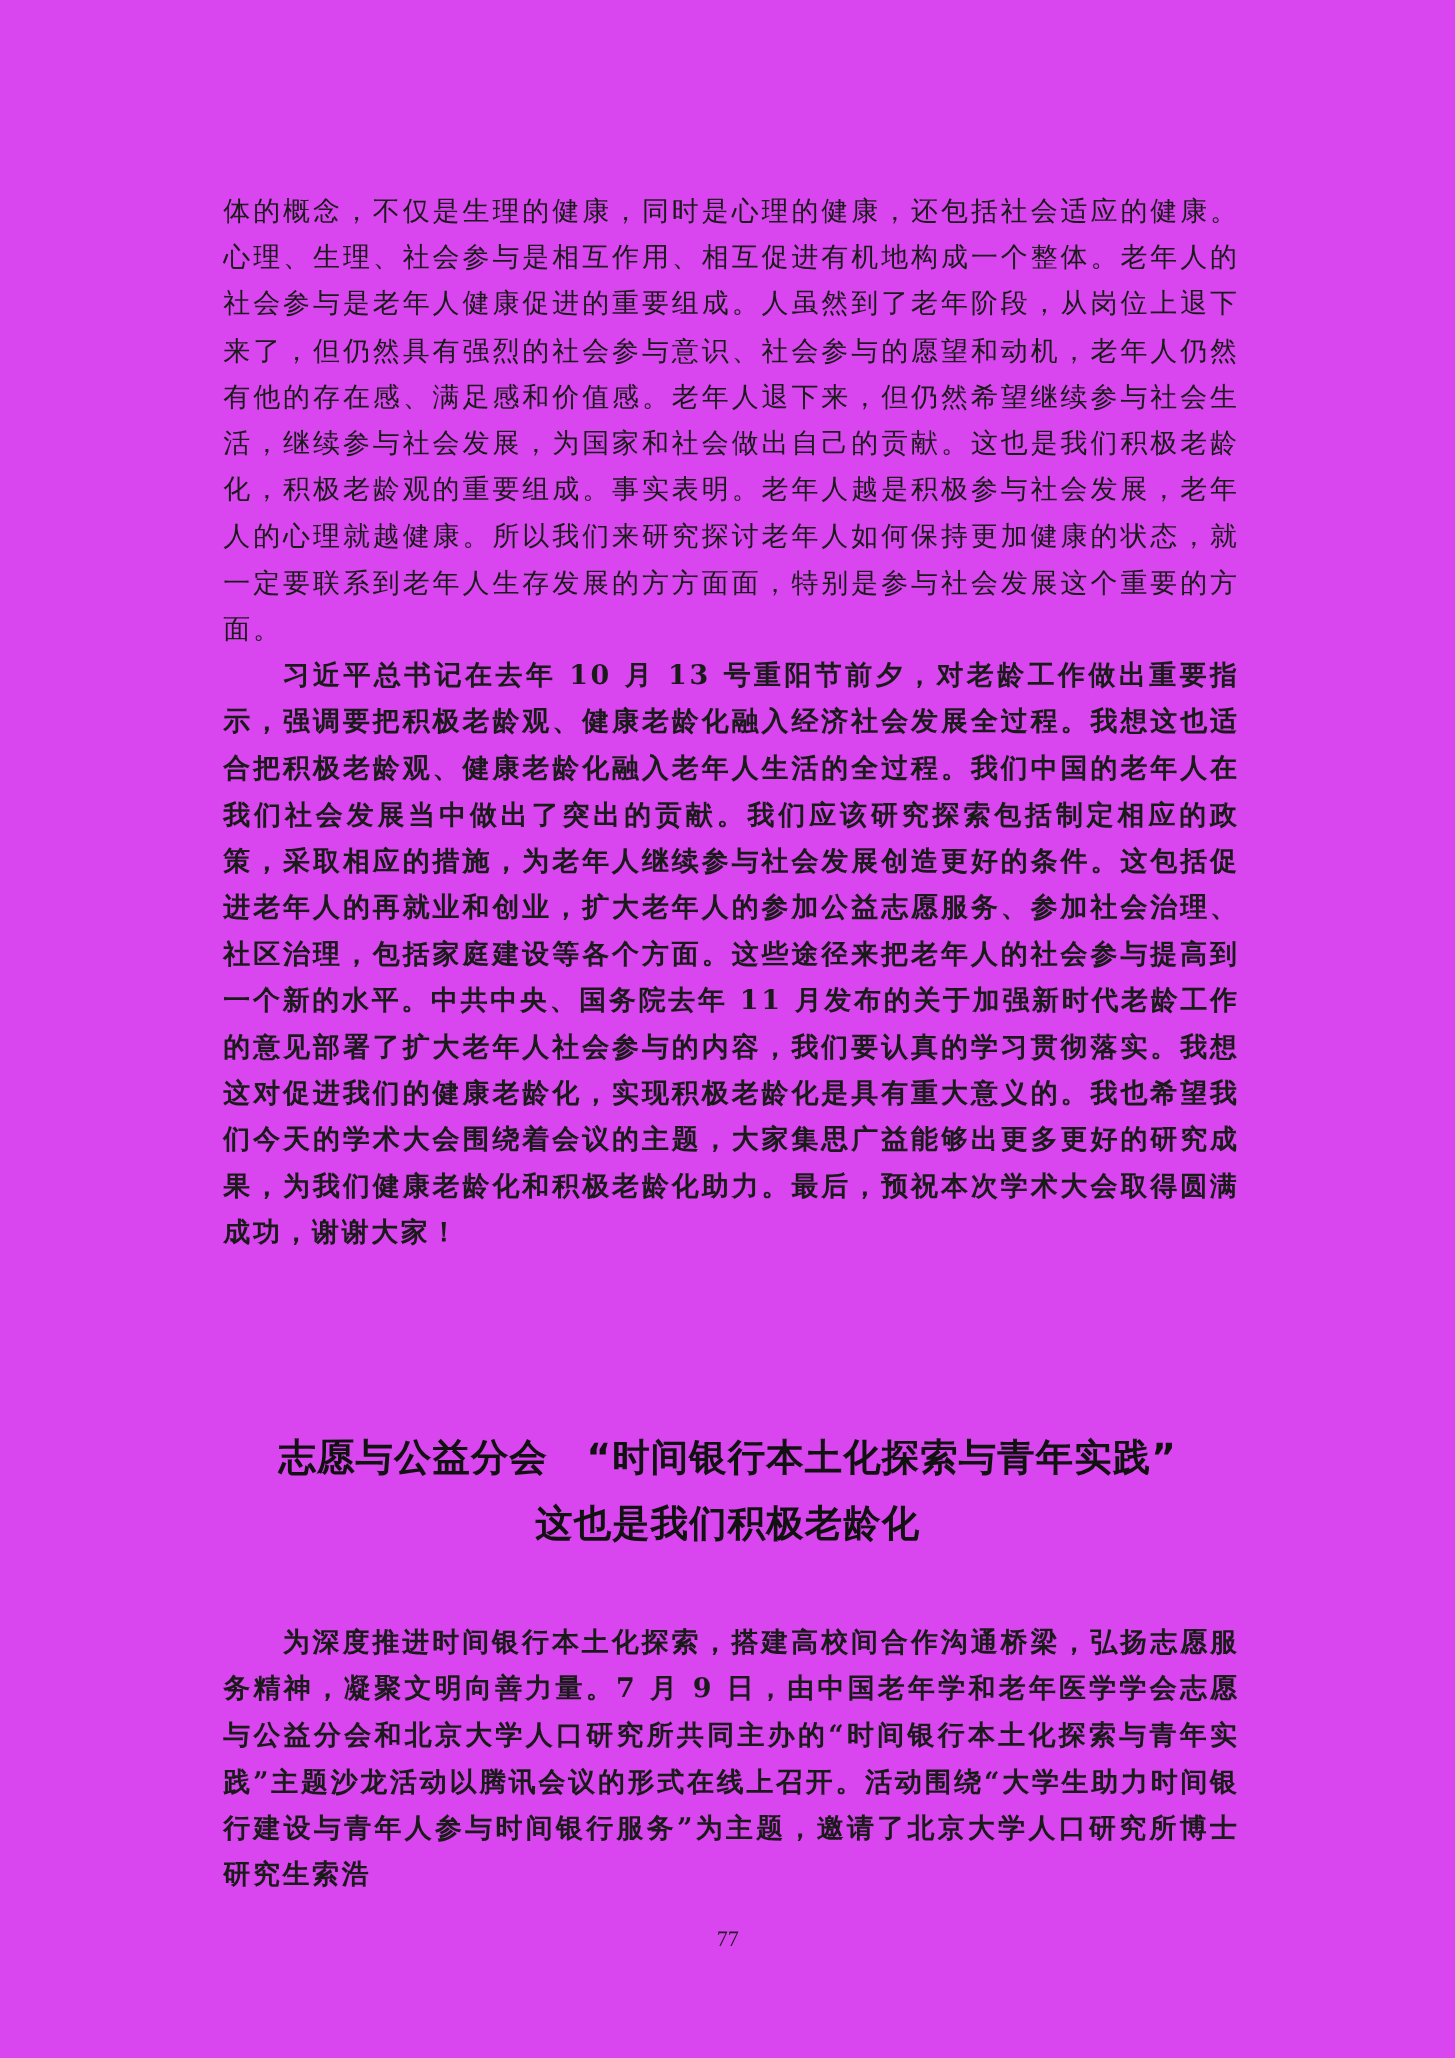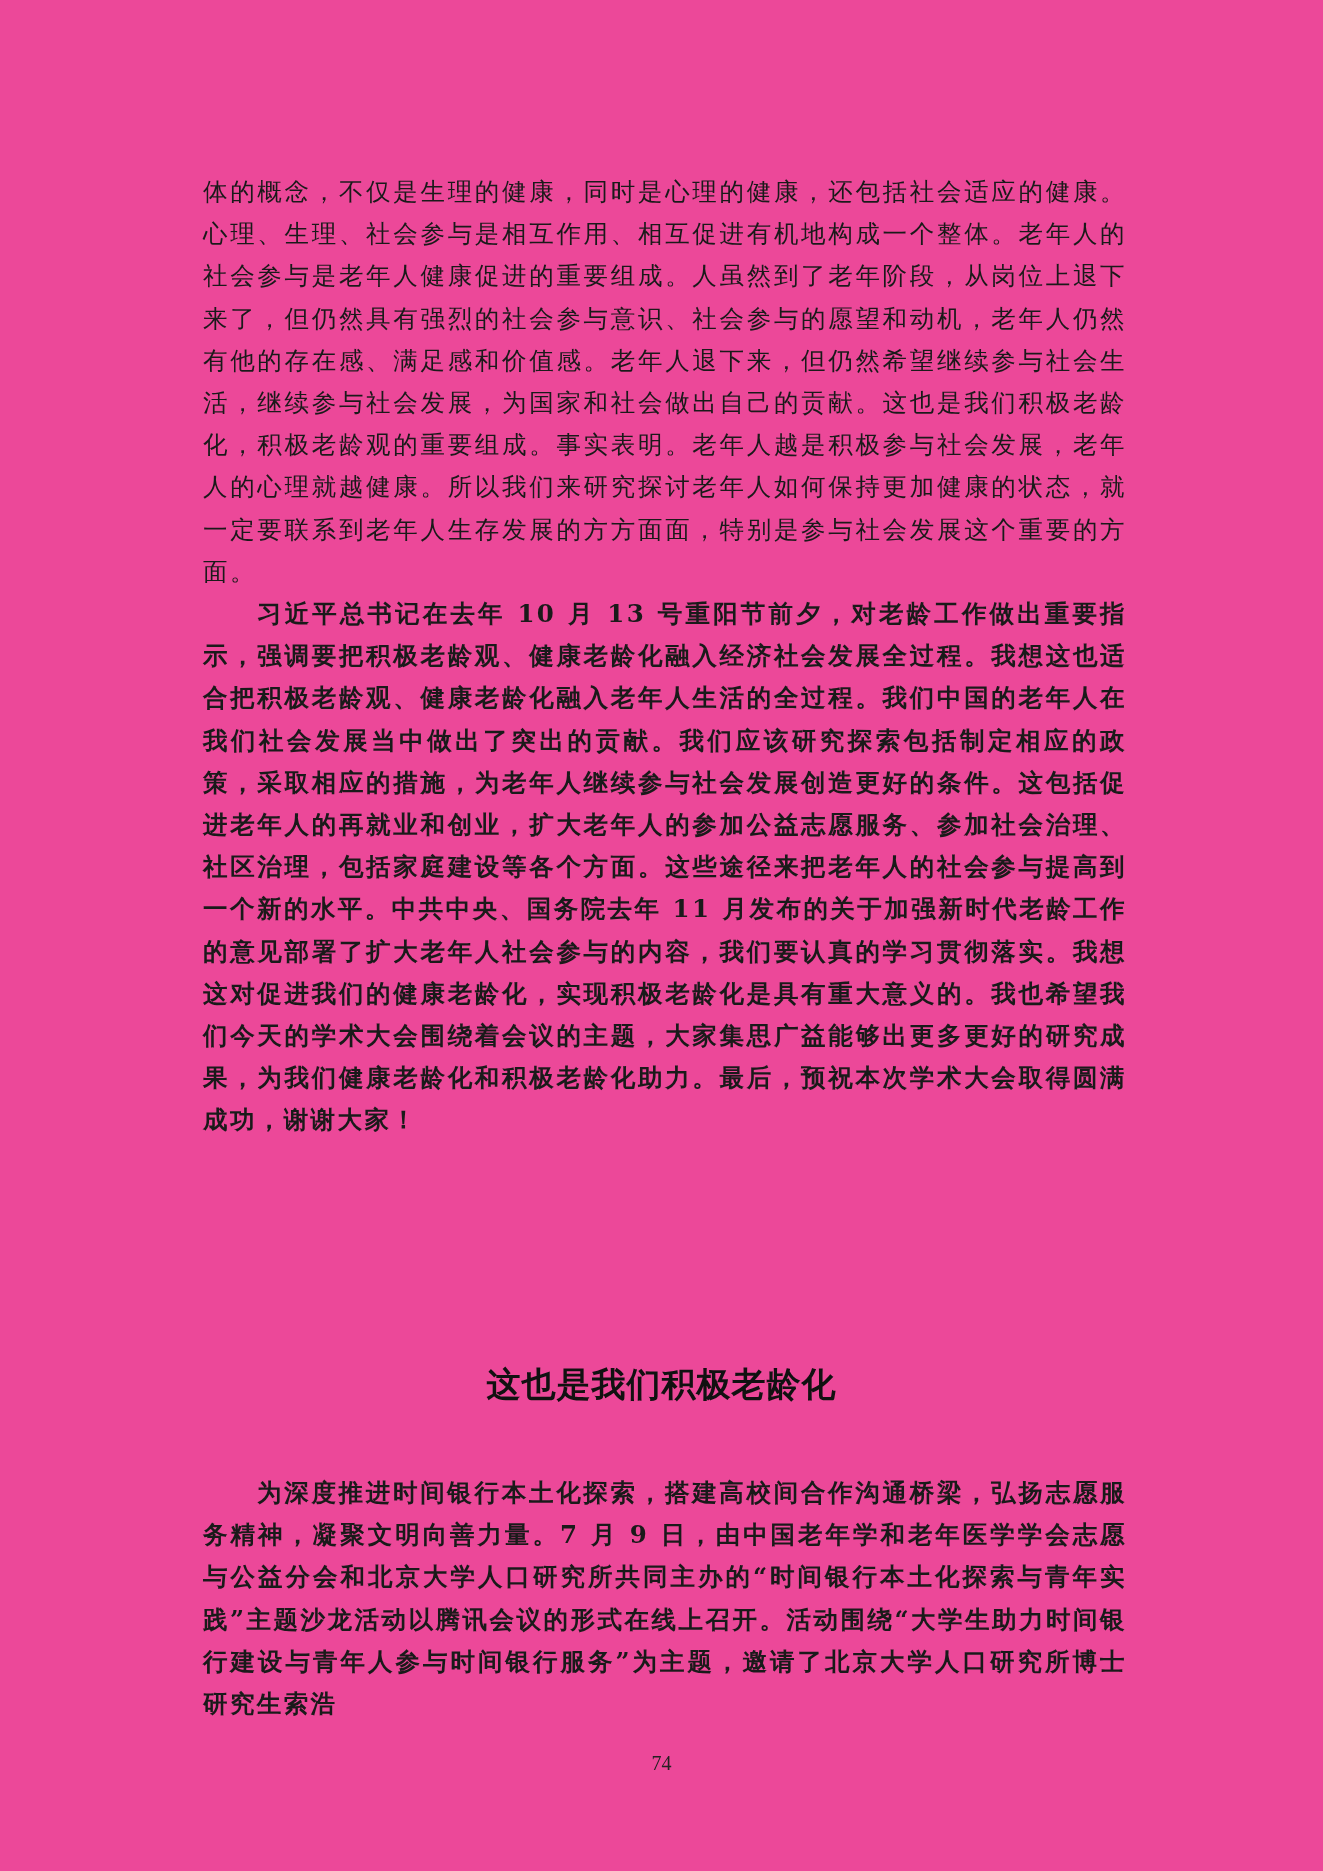--- a/index.html
+++ b/index.html
@@ -1,17 +1,17 @@
 <!DOCTYPE html>
 <html><head>
 <meta charset="utf-8">
 <style>
   html, body { margin: 0; padding: 0; background: #ffffff; }
   body { width: 1323px; height: 1871px; position: relative; overflow: hidden; color: #1a1a1a; }
-  .page { position: absolute; left: 0; top: 0; width: 1323px; height: 1871px; background: #ec4899; }
+  .page { position: absolute; left: 0; top: 0; width: 1323px; height: 1871px; background: #d946ef; }
   .body-text {
     position: absolute; left: 203px; width: 924px;
     font-family: "DejaVu Serif", "Liberation Serif", serif;
     font-size: 24.5px; line-height: 42.2px; letter-spacing: 2.4px;
     text-align: justify; text-justify: inter-character;
   }
   .body-text p { margin: 0; }
   .indent { text-indent: 54px; font-weight: bold; }
   #block1 { top: 171px; }
   .title {
@@ -30,20 +30,21 @@
 </head>
 <body>
 
 <div class="page">
 
   <div class="body-text" id="block1">
     <p>体的概念，不仅是生理的健康，同时是心理的健康，还包括社会适应的健康。心理、生理、社会参与是相互作用、相互促进有机地构成一个整体。老年人的社会参与是老年人健康促进的重要组成。人虽然到了老年阶段，从岗位上退下来了，但仍然具有强烈的社会参与意识、社会参与的愿望和动机，老年人仍然有他的存在感、满足感和价值感。老年人退下来，但仍然希望继续参与社会生活，继续参与社会发展，为国家和社会做出自己的贡献。这也是我们积极老龄化，积极老龄观的重要组成。事实表明。老年人越是积极参与社会发展，老年人的心理就越健康。所以我们来研究探讨老年人如何保持更加健康的状态，就一定要联系到老年人生存发展的方方面面，特别是参与社会发展这个重要的方面。</p>
     <p class="indent">习近平总书记在去年 10 月 13 号重阳节前夕，对老龄工作做出重要指示，强调要把积极老龄观、健康老龄化融入经济社会发展全过程。我想这也适合把积极老龄观、健康老龄化融入老年人生活的全过程。我们中国的老年人在我们社会发展当中做出了突出的贡献。我们应该研究探索包括制定相应的政策，采取相应的措施，为老年人继续参与社会发展创造更好的条件。这包括促进老年人的再就业和创业，扩大老年人的参加公益志愿服务、参加社会治理、社区治理，包括家庭建设等各个方面。这些途径来把老年人的社会参与提高到一个新的水平。中共中央、国务院去年 11 月发布的关于加强新时代老龄工作的意见部署了扩大老年人社会参与的内容，我们要认真的学习贯彻落实。我想这对促进我们的健康老龄化，实现积极老龄化是具有重大意义的。我也希望我们今天的学术大会围绕着会议的主题，大家集思广益能够出更多更好的研究成果，为我们健康老龄化和积极老龄化助力。最后，预祝本次学术大会取得圆满成功，谢谢大家！</p>
   </div>
 
+  <div class="title" id="title1">志愿与公益分会　“时间银行本土化探索与青年实践”</div>
   <div class="title" id="title2">这也是我们积极老龄化</div>
 
   <div class="body-text" id="block2">
     <p class="indent">为深度推进时间银行本土化探索，搭建高校间合作沟通桥梁，弘扬志愿服务精神，凝聚文明向善力量。7 月 9 日，由中国老年学和老年医学学会志愿与公益分会和北京大学人口研究所共同主办的“时间银行本土化探索与青年实践”主题沙龙活动以腾讯会议的形式在线上召开。活动围绕“大学生助力时间银行建设与青年人参与时间银行服务”为主题，邀请了北京大学人口研究所博士研究生索浩</p>
   </div>
 
-  <div class="page-number">74</div>
+  <div class="page-number">77</div>
 </div>
 
 </body></html>

